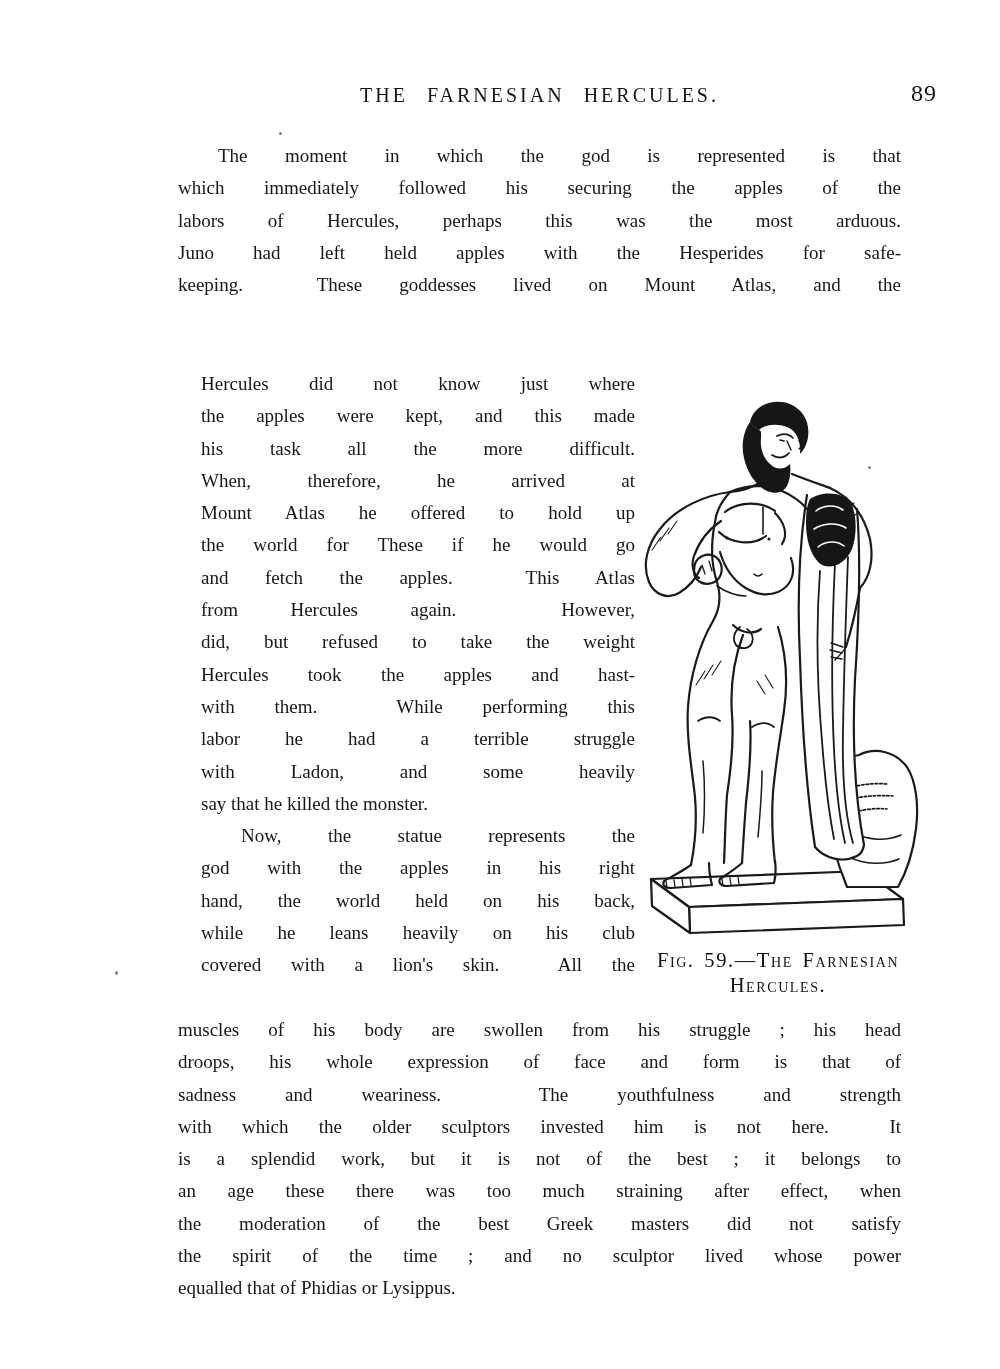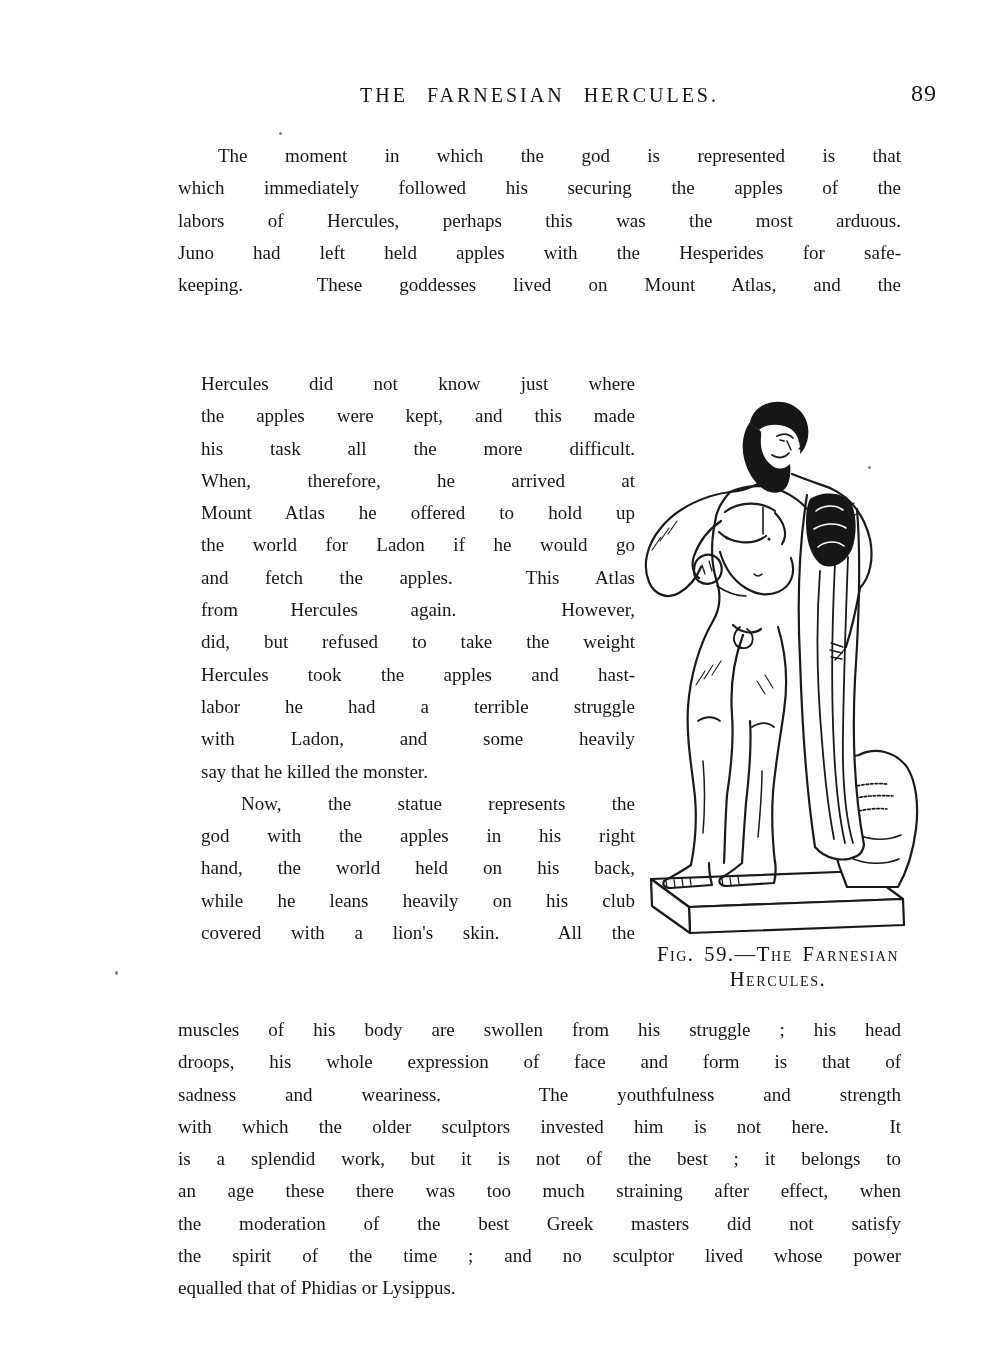--- a/index.html
+++ b/index.html
@@ -20,21 +20,21 @@
   .para2{position:absolute;left:178px;top:1014px;width:723px;}
   .jline{
     font-size:19px;line-height:32.3px;
     text-align:justify;text-align-last:justify;
   }
   .jline.indent{padding-left:40px;}
   .jline.endline{text-align:center;text-align-last:left;}
   .fig{position:absolute;left:613px;top:389px;width:330px;margin:0;}
   .fig svg{display:block;width:330px;height:547px;}
   .figcaption{
-    margin-top:6px;text-align:center;font-variant:small-caps;
+    margin-top:12px;text-align:center;font-variant:small-caps;
     font-size:20.5px;letter-spacing:1.6px;word-spacing:3px;line-height:25px;color:#131313;
   }
   .speck{position:absolute;background:#4a4a4a;border-radius:50%;opacity:.7;}
   .speck.s1{left:115px;top:971px;width:3px;height:4px;}
   .speck.s2{left:279px;top:132px;width:3px;height:3px;}
   .speck.s3{left:868px;top:466px;width:3px;height:3px;}
 </style>
 </head>
 <body>
 
@@ -50,25 +50,26 @@
     <div class="jline">Juno had left held apples with the Hesperides for safe-</div>
     <div class="jline">keeping.&nbsp; These goddesses lived on Mount Atlas, and the</div>
   </div>
 
   <div class="column">
     <div class="jline">Hercules did not know just where</div>
     <div class="jline">the apples were kept, and this made</div>
     <div class="jline">his task all the more difficult.</div>
     <div class="jline">When, therefore, he arrived at</div>
     <div class="jline">Mount Atlas he offered to hold up</div>
-    <div class="jline">the world for Ladon if he would go</div>
+    <div class="jline">the world for These if he would go</div>
     <div class="jline">and fetch the apples.&nbsp; This Atlas</div>
     <div class="jline">from Hercules again.&nbsp; However,</div>
     <div class="jline">did, but refused to take the weight</div>
     <div class="jline">Hercules took the apples and hast-</div>
+    <div class="jline">with them.&nbsp; While performing this</div>
     <div class="jline">labor he had a terrible struggle</div>
     <div class="jline">with Ladon, and some heavily</div>
     <div class="jline endline">say that he killed the monster.</div>
     <div class="jline indent">Now, the statue represents the</div>
     <div class="jline">god with the apples in his right</div>
     <div class="jline">hand, the world held on his back,</div>
     <div class="jline">while he leans heavily on his club</div>
     <div class="jline">covered with a lion's skin.&nbsp; All the</div>
   </div>
 

